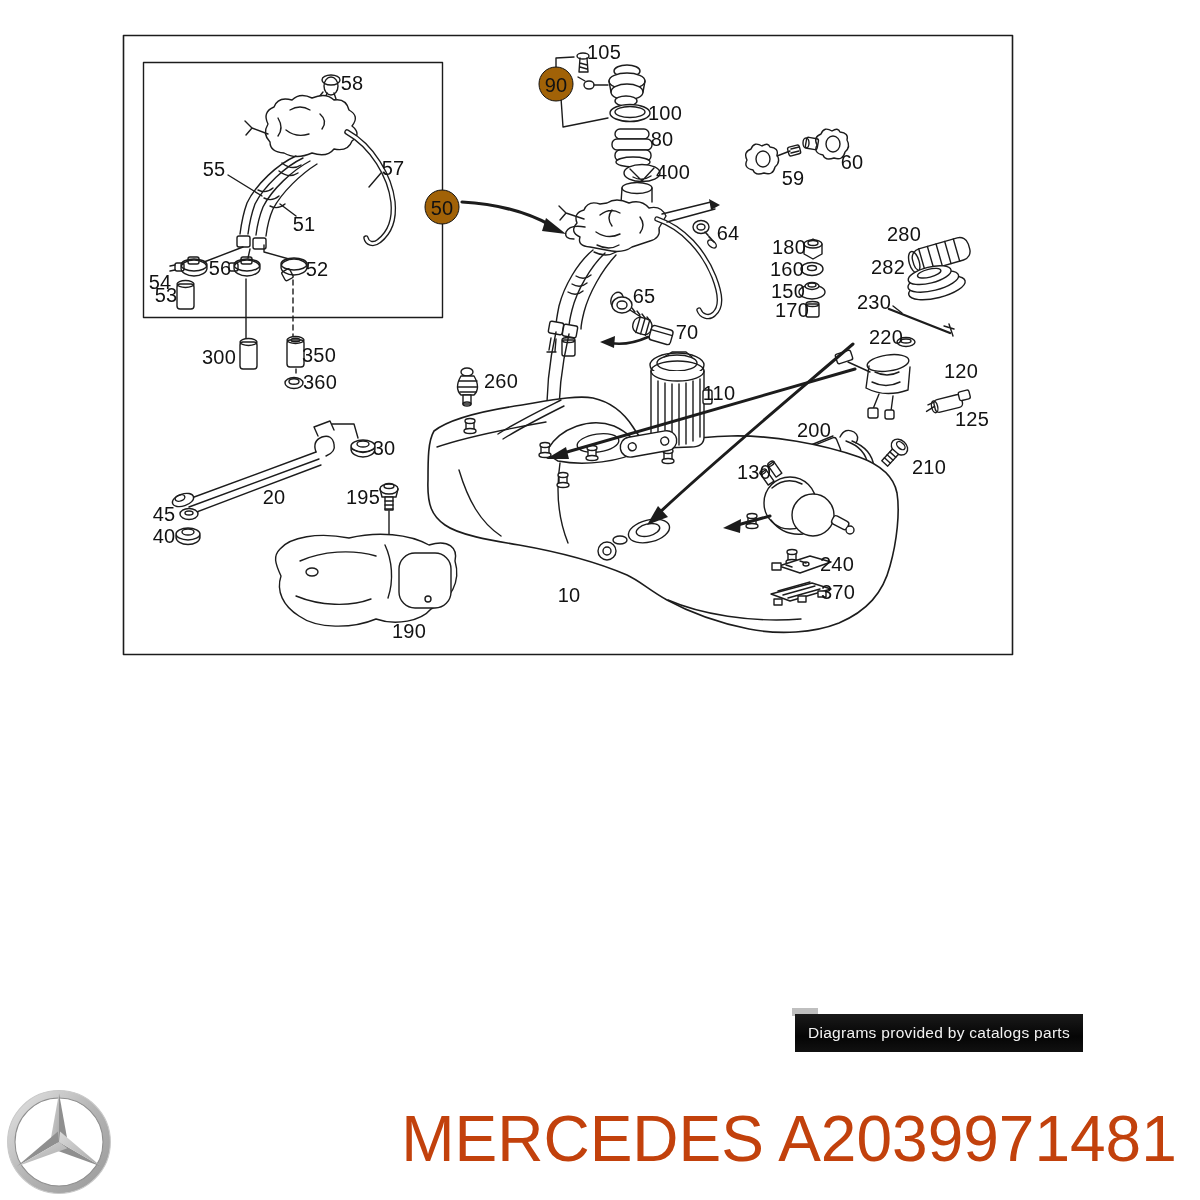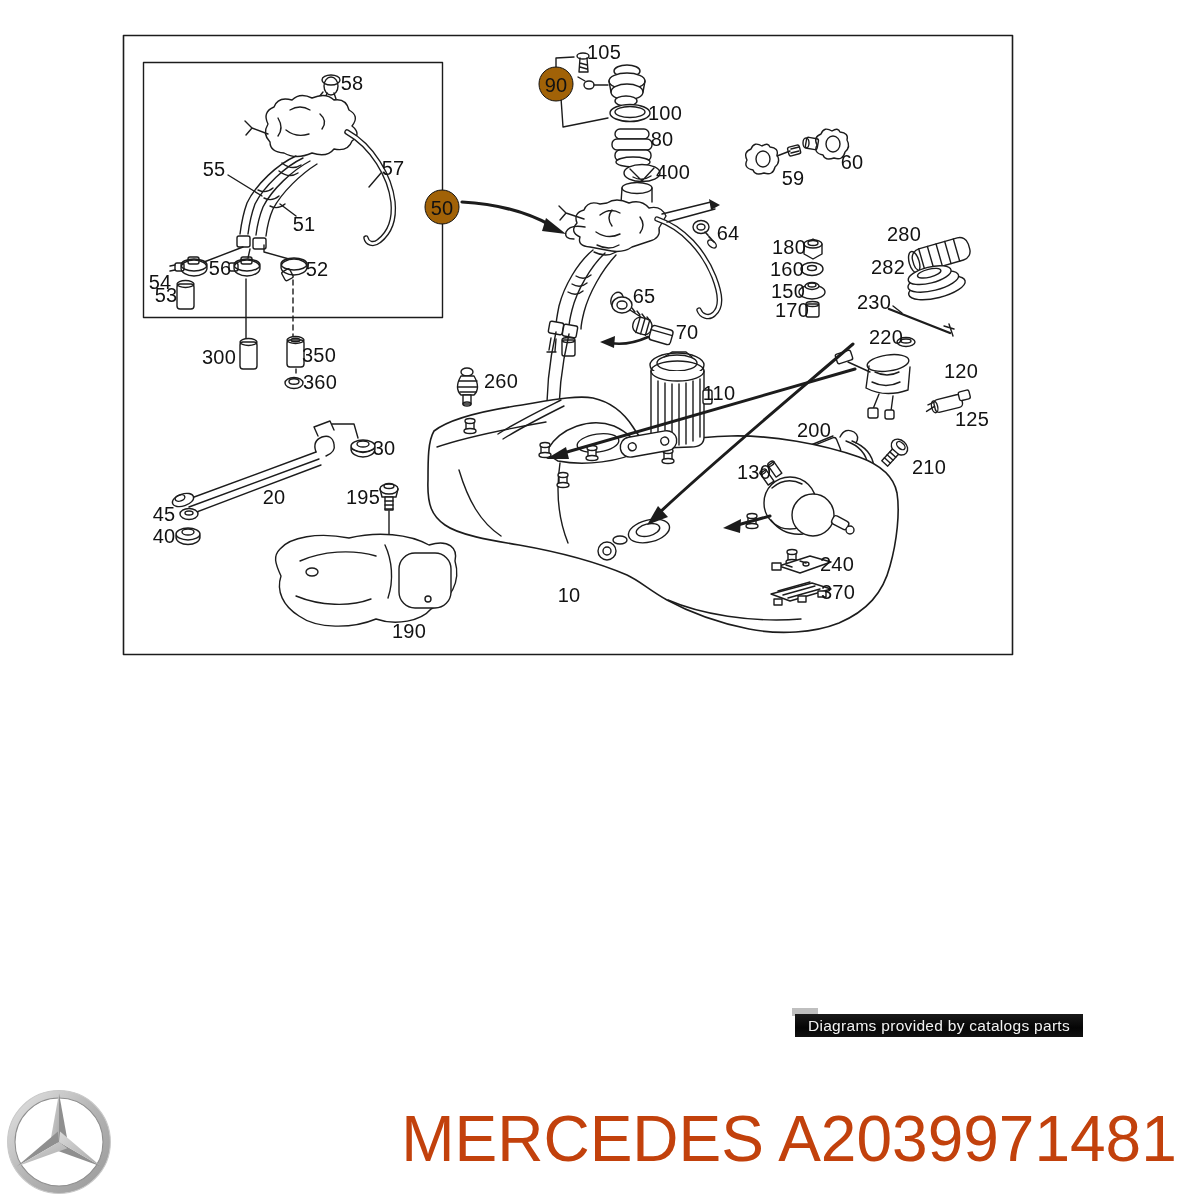--- a/index.html
+++ b/index.html
@@ -19,21 +19,21 @@
   .part-label.circled{
     width:33px;height:33px;border:1.8px solid #121212;border-radius:50%;
     background:#a16207;display:flex;align-items:center;justify-content:center;
     font-size:20px;
   }
   .caption-title{
     position:absolute;left:789px;top:1139px;transform:translate(-50%,-50%);
     font-size:64px;color:#151515;white-space:nowrap;letter-spacing:0px;
   }
   .watermark-badge{
-    position:absolute;left:795px;top:1014px;width:288px;height:23px;
+    position:absolute;left:795px;top:1014px;width:288px;height:38px;
     background:linear-gradient(180deg,#1a1a1a 0%,#050505 60%,#111 100%);
     color:#f2f2f2;display:flex;align-items:center;justify-content:center;
     font-size:15.5px;letter-spacing:0.3px;white-space:nowrap;
   }
   .badge-notch{
     position:absolute;left:792px;top:1008px;width:26px;height:8px;
     background:#8a8a8a;opacity:.55;
   }
   .brand-logo{position:absolute;left:6px;top:1086px;width:106px;height:112px;}
 </style>

